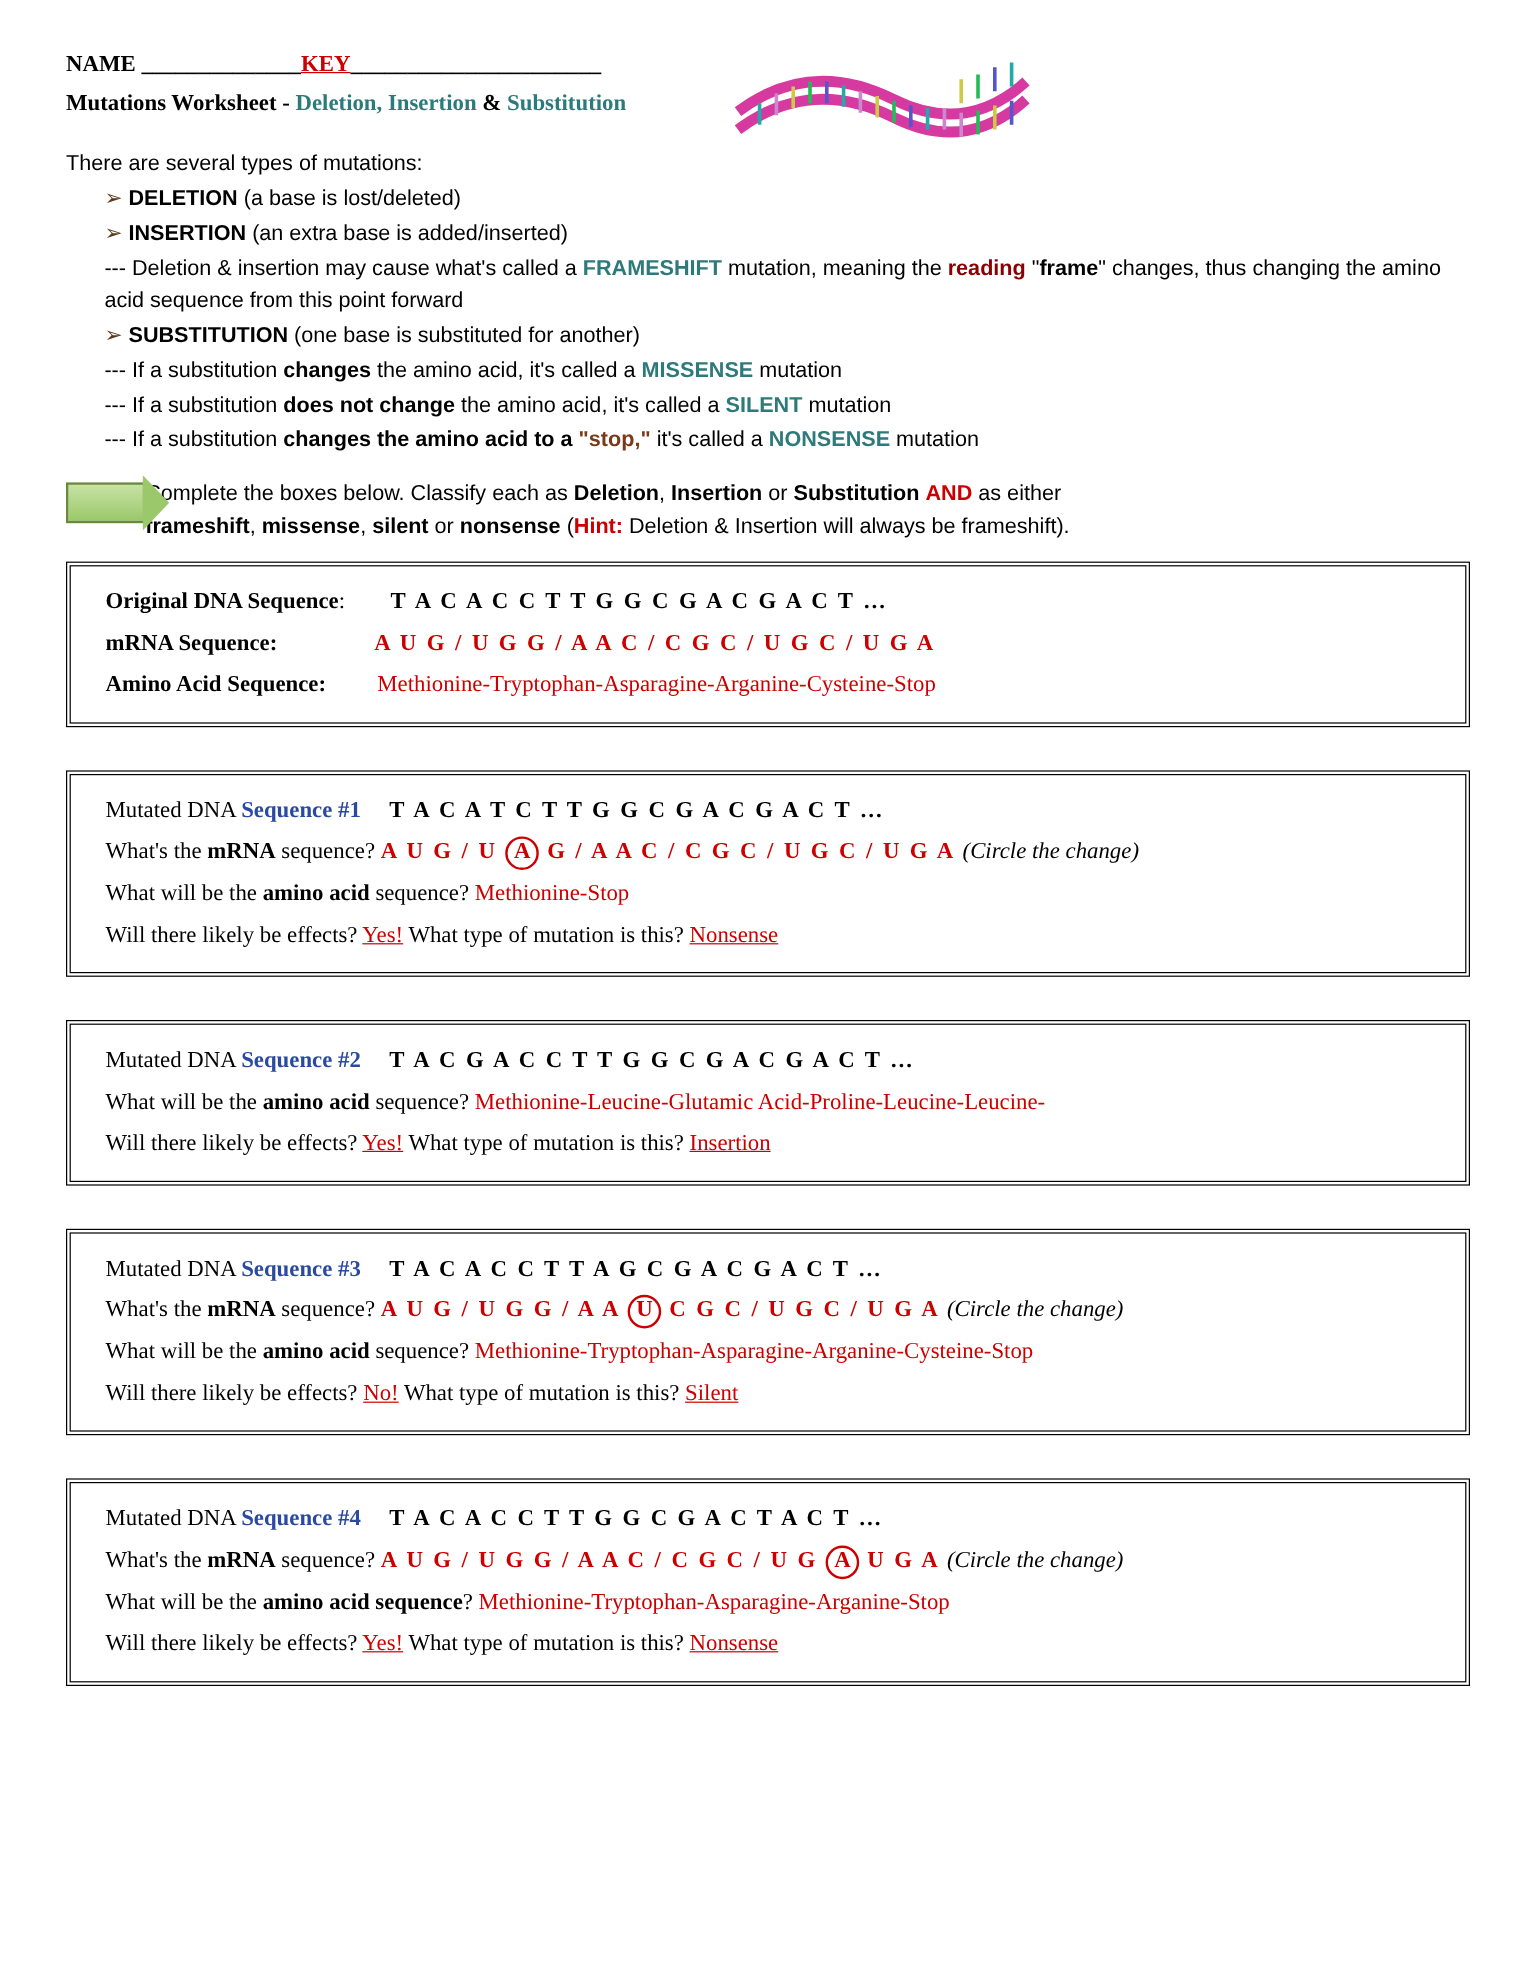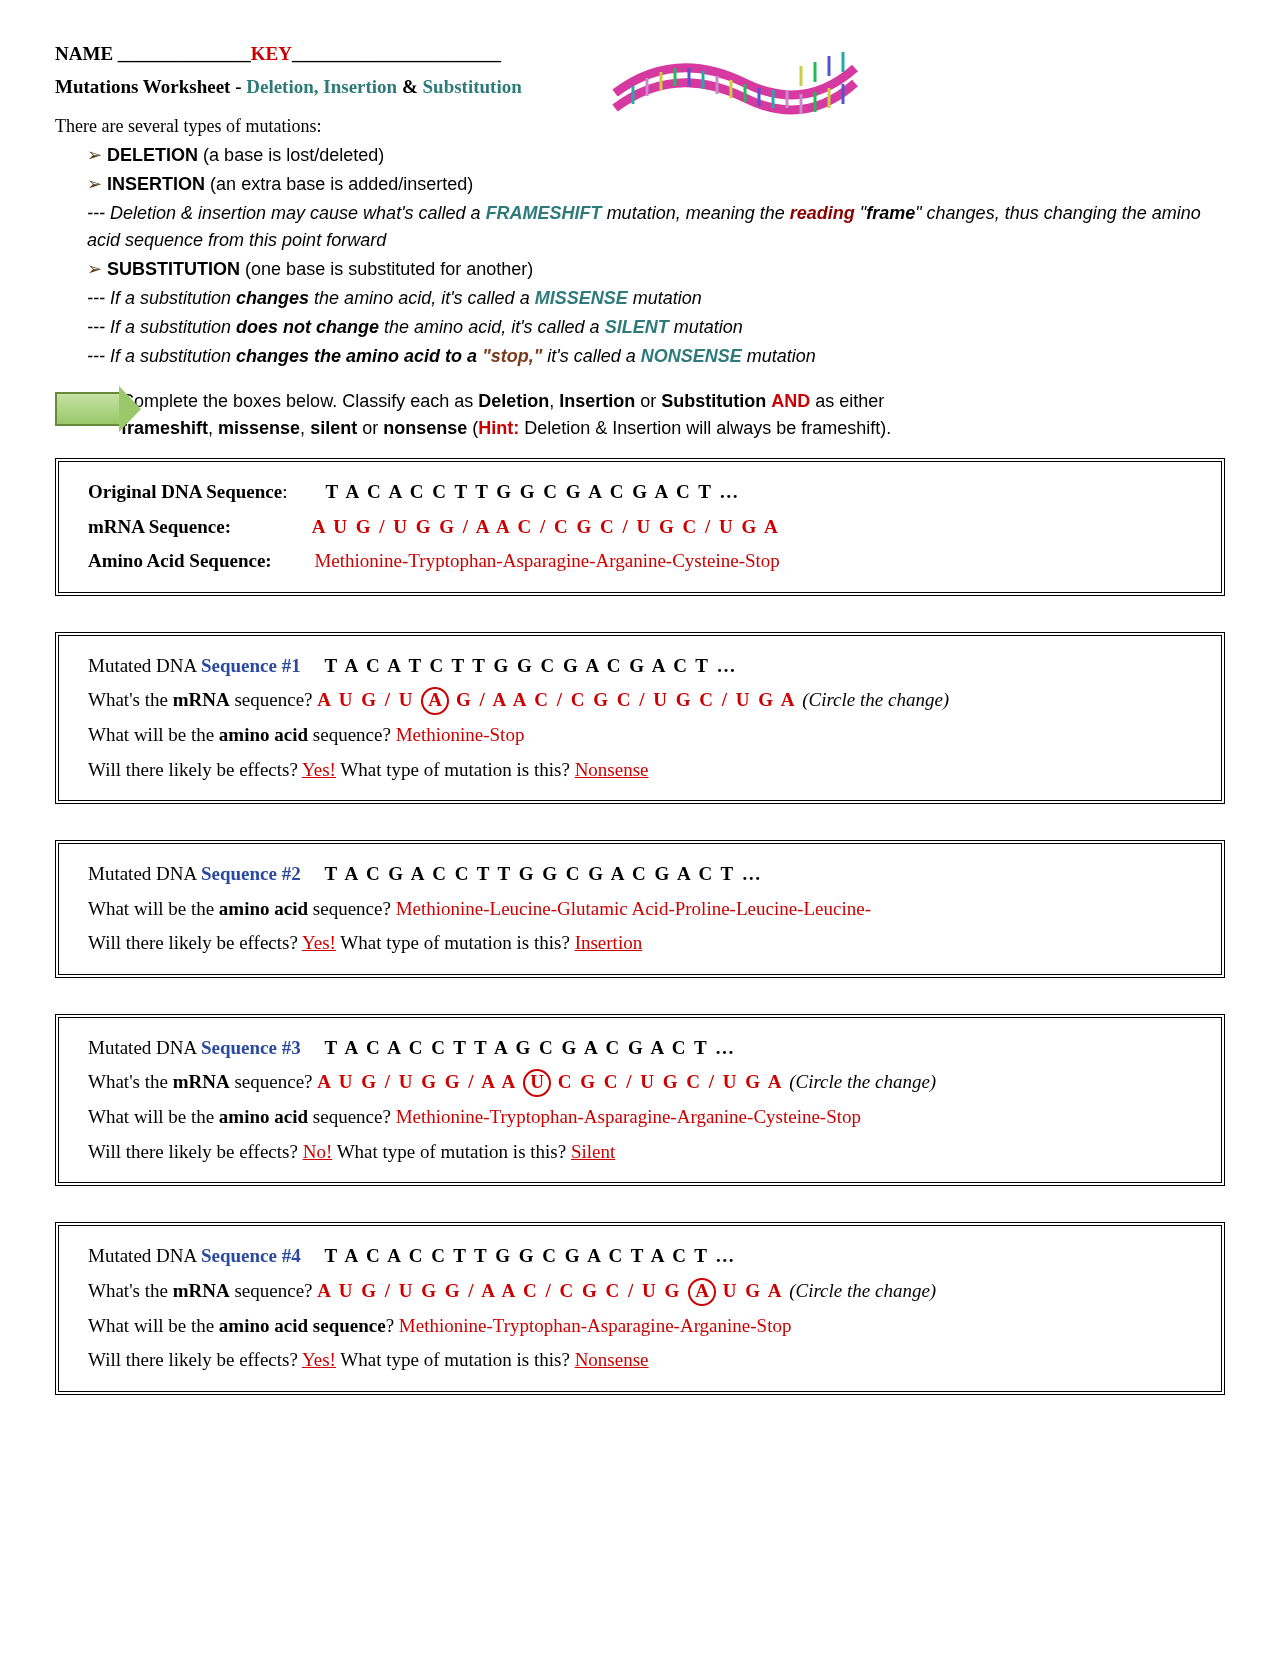--- a/index.html
+++ b/index.html
@@ -8,32 +8,32 @@
     margin: 0;
     padding: 40px 55px;
     width: 1280px;
     box-sizing: border-box;
     color: #000;
     font-size: 18px;
     line-height: 1.5;
   }
   .header-row { position: relative; }
   .name-line { font-weight: bold; font-size: 19px; }
-  .key { color: #c00; font-weight: bold; }
+  .key { color: #c00; text-decoration: underline; font-weight: bold; }
   .subtitle { font-weight: bold; font-size: 19px; margin-top: 4px; }
   .teal { color: #2e7a7a; font-weight: bold; }
   .brown { color: #7a3a1a; font-weight: bold; }
   .red { color: #c00; }
   .darkred { color: #8b0000; font-weight: bold; }
   .blue { color: #2a4aa0; font-weight: bold; }
   .arrow { color: #5a3a1a; font-family: Arial, sans-serif; font-weight: normal; }
-  .intro { margin-top: 12px; font-family: Liberation Serif, serif; font-size: 18px; }
+  .intro { margin-top: 22px; font-family: Liberation Sans, sans-serif; font-size: 18px; }
   .bullet-list { margin: 2px 0 0 32px; font-family: 'Comic Sans MS', cursive, sans-serif; font-size: 18px; }
   .bullet-list .row { margin: 2px 0; }
-  .sub { margin-left: 44px; font-style: italic; }
+  .sub { margin-left: 44px; }
   .instructions-row { display: flex; align-items: flex-start; margin-top: 18px; font-family: 'Comic Sans MS', cursive, sans-serif; font-size: 18px; }
   .green-arrow {
     width: 62px; height: 30px; background: linear-gradient(#c6e2a4,#9ac86a);
     border: 2px solid #6a8a3a; position: relative; margin-top: 4px; flex: none;
   }
   .green-arrow::after {
     content: ''; position: absolute; right: -22px; top: -8px;
     border-left: 22px solid #9ac86a; border-top: 23px solid transparent; border-bottom: 23px solid transparent;
   }
   .box {

